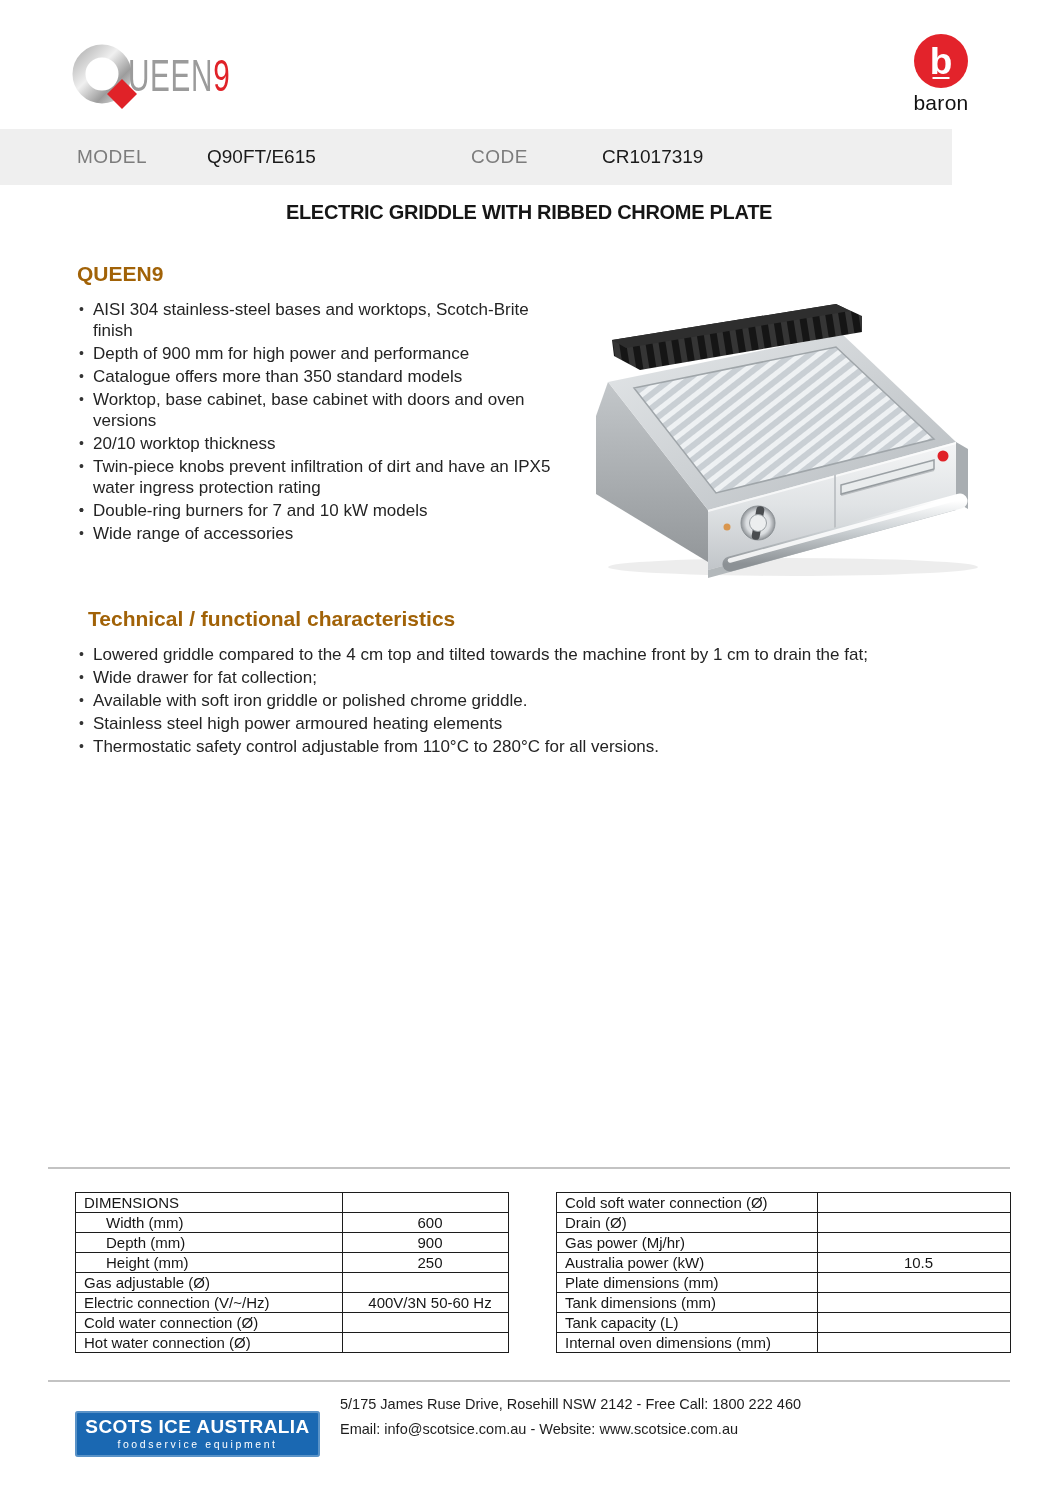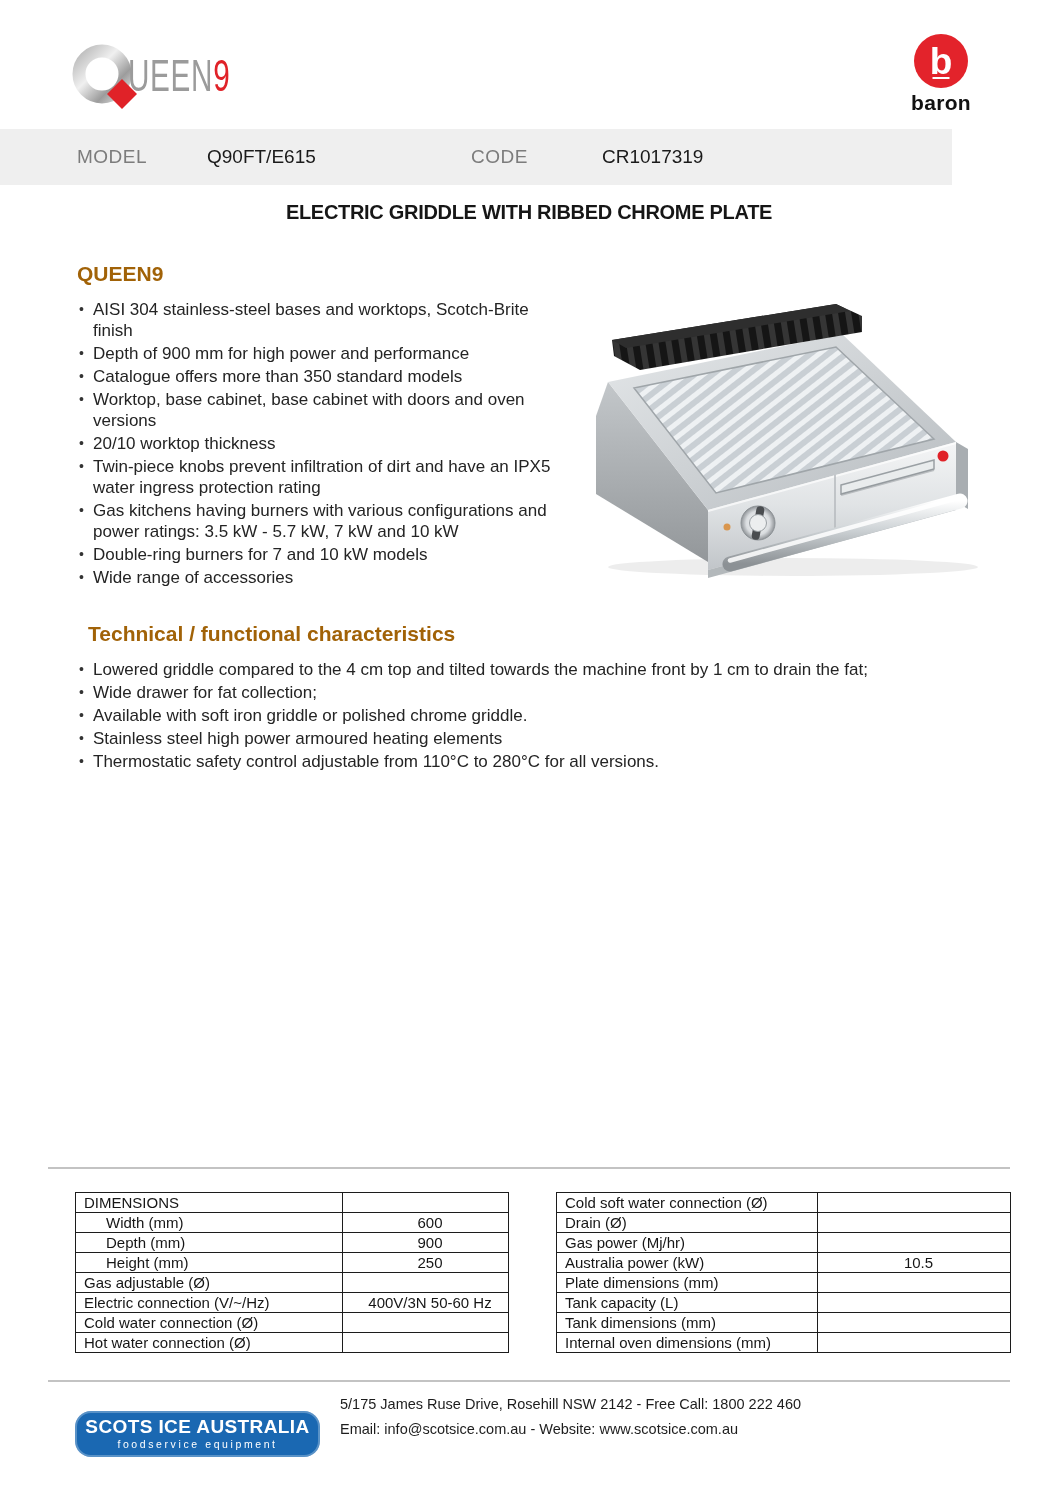--- a/index.html
+++ b/index.html
@@ -10,36 +10,36 @@
   body{margin:0;background:#ffffff;font-family:"Liberation Sans",sans-serif;color:#1f1f1f;}
   .page{position:relative;width:1058px;height:1497px;background:#fff;overflow:hidden;}
 
   
   .q9-logo{position:absolute;left:72px;top:42px;}
   .baron{position:absolute;left:903px;top:34px;width:76px;text-align:center;}
   .baron-circle{position:relative;width:54px;height:54px;margin:0 auto;border-radius:50%;
     background:var(--baron-red,#e3232b);color:#fff;display:flex;align-items:center;justify-content:center;
     font-size:37px;font-weight:bold;line-height:1;}
   .baron-circle .bbar{position:absolute;left:50%;transform:translateX(-50%);bottom:9px;width:17px;height:2.5px;background:#fff;}
-  .baron-word{margin-top:3px;font-size:21px;font-weight:bold;color:#111;letter-spacing:.3px;}
+  .baron-word{margin-top:3px;font-size:21px;font-weight:normal;color:#111;letter-spacing:.3px;}
 
   
   .model-bar{position:absolute;left:0;top:129px;width:952px;height:56px;background:var(--bar-gray,#efefef);}
   .model-bar span{position:absolute;top:0;line-height:56px;font-size:19px;}
   .bar-label{color:var(--label-gray,#7c7c7c);letter-spacing:.5px;}
   .bar-value{color:#1a1a1a;}
   .lbl-model{left:77px;} .val-model{left:207px;} .lbl-code{left:471px;} .val-code{left:602px;}
 
   .doc-title{position:absolute;left:0;top:201px;width:1058px;margin:0;text-align:center;
     font-size:20px;font-weight:bold;letter-spacing:-0.3px;color:#161616;}
 
   
   .sec{position:absolute;left:77px;}
   .sec-queen9{top:262px;width:490px;}
-  .sec-tech{top:622px;width:800px;}
+  .sec-tech{top:607px;width:800px;}
   .sec h2{margin:0 0 13px 0;font-size:21px;font-weight:bold;color:#a16207;}
   .sec-tech h2{margin-left:11px;}
   .blist{list-style:none;margin:0;padding:0;}
   .blist li{position:relative;padding-left:16px;margin:0 0 2px 0;font-size:17px;line-height:21px;color:#242424;}
   .blist .marker{position:absolute;left:2px;top:0;font-size:14px;color:#333;}
 
   
   .product{position:absolute;left:588px;top:294px;width:402px;height:284px;}
 
   
@@ -51,21 +51,21 @@
   table.spec{position:absolute;top:0;border-collapse:collapse;table-layout:fixed;font-size:15px;color:#161616;}
   table.spec td{border:1.5px solid var(--border-dark,#1c1c1c);height:19px;line-height:19px;padding:0 7px;
     overflow:hidden;white-space:nowrap;}
   table.spec td.label{padding-left:8px;}
   table.spec td.label.indent{padding-left:30px;}
   table.spec td.value{text-align:center;padding-left:16px;}
   .spec-left{left:0;width:433px;border-radius:17px;}
   .spec-right{left:481px;width:454px;}
 
   
-  .badge{position:absolute;left:75px;top:1411px;width:245px;height:46px;border-radius:16px;
+  .badge{position:absolute;left:75px;top:1411px;width:245px;height:46px;border-radius:3px;
     background:var(--badge-blue,#1a68b2);box-shadow:inset 0 0 0 2px rgba(255,255,255,.28);
     display:flex;flex-direction:column;align-items:center;justify-content:center;color:#fff;}
   .badge-l1{font-size:19px;font-weight:bold;letter-spacing:.4px;line-height:20px;}
   .badge-l2{font-size:10.5px;letter-spacing:2.6px;line-height:13px;margin-top:1px;}
   .footer-text{position:absolute;left:340px;top:1392px;width:680px;}
   .footer-company{font-size:18px;color:#1d1d1d;line-height:24px;}
   .footer-line{font-size:14.5px;color:#1d1d1d;line-height:25px;}
 
   .fill-red{fill:var(--accent-red,#e02228);}
 </style>
@@ -136,21 +136,20 @@
           <span>20/10 worktop thickness</span>
         </li>
 
         <li>
           <span class="marker">•</span>
           <span>Twin-piece knobs prevent infiltration of dirt and have an IPX5 water ingress protection rating</span>
         </li>
 
         <li>
           <span class="marker">•</span>
-          <span>Gas kitchens having burners with various configurations and power ratings: 3.5 kW - 5.7 kW, 7 kW and 10 kW</span>
         </li>
 
         <li>
           <span class="marker">•</span>
           <span>Double-ring burners for 7 and 10 kW models</span>
         </li>
 
         <li>
           <span class="marker">•</span>
           <span>Wide range of accessories</span>
@@ -324,26 +323,26 @@
             <td class="label">Australia power (kW)</td>
             <td class="value">10.5</td>
           </tr>
 
           <tr>
             <td class="label">Plate dimensions (mm)</td>
             <td class="value"></td>
           </tr>
 
           <tr>
+            <td class="label">Tank dimensions (mm)</td>
+            <td class="value"></td>
+          </tr>
+
+          <tr>
             <td class="label">Tank capacity (L)</td>
-            <td class="value"></td>
-          </tr>
-
-          <tr>
-            <td class="label">Tank dimensions (mm)</td>
             <td class="value"></td>
           </tr>
 
           <tr>
             <td class="label">Internal oven dimensions (mm)</td>
             <td class="value"></td>
           </tr>
         </tbody>
     </table>
   </div>

